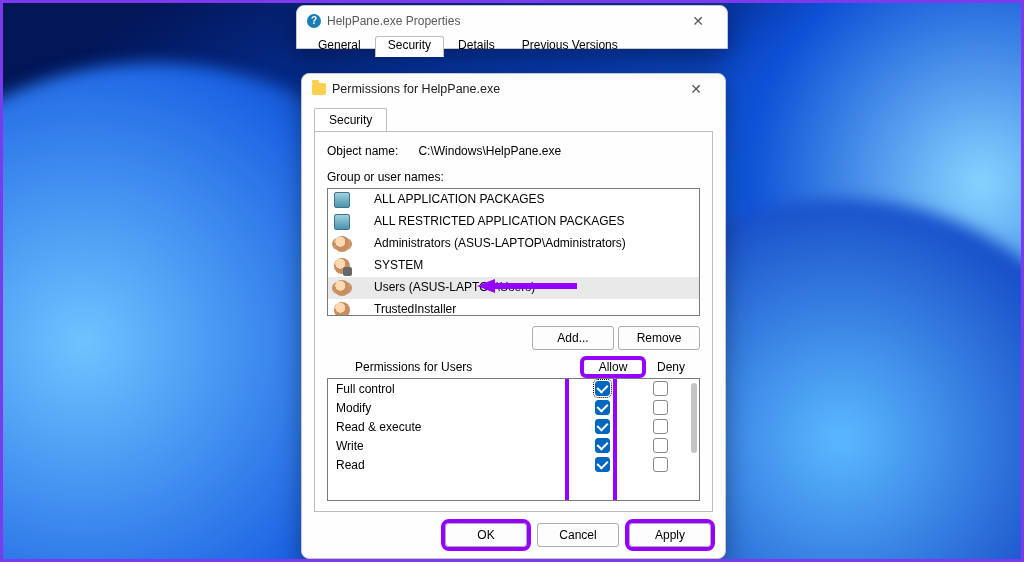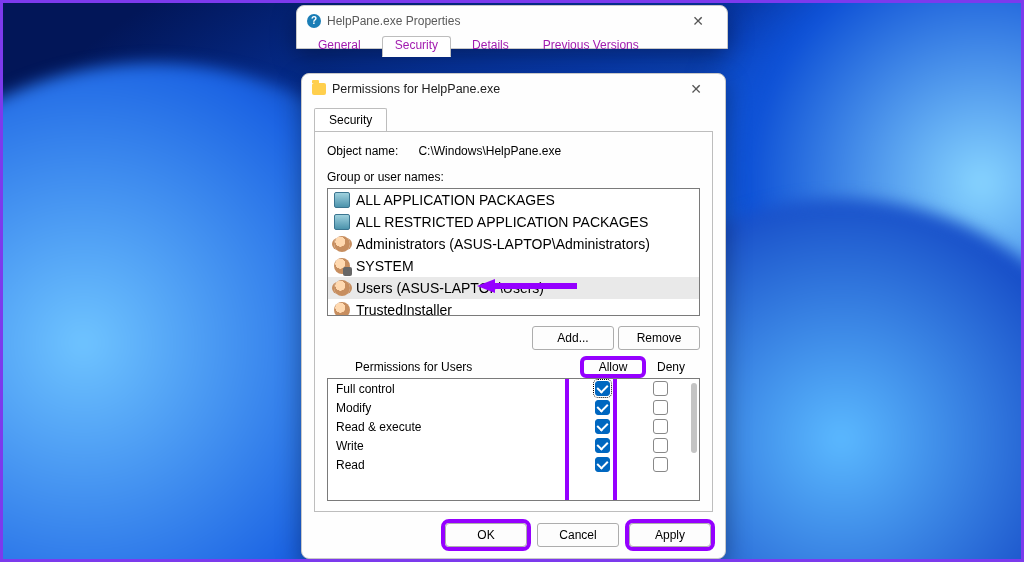--- a/index.html
+++ b/index.html
@@ -17,41 +17,41 @@
   .win {
     position: absolute; background: #fefefe; border: 1px solid #c8c8c8;
     box-shadow: 0 8px 24px rgba(0,0,0,.35); border-radius: 8px;
   }
   
   .props { left: 293px; top: 2px; width: 432px; height: 44px; border-radius: 8px 8px 0 0; z-index: 5; }
   .titlebar { height: 30px; display: flex; align-items: center; padding: 0 10px; color: #5a5a5a; font-size: 12px; }
   .titlebar .titletext { margin-left: 6px; }
   .titlebar .close { margin-left: auto; width: 38px; height: 28px; text-align: center; line-height: 28px; font-size: 14px; color: #555; cursor: pointer; border-radius: 4px; }
   .help-icon { width: 14px; height: 14px; border-radius: 50%; background: #1a7db6; color: #fff; font-size: 10px; text-align: center; line-height: 14px; font-weight: bold; }
-  .tabs-row { display: flex; gap: 8px; padding: 0 8px; font-size: 12px; color: #a21caf; }
+  .tabs-row { display: flex; gap: 1px; padding: 0 8px; font-size: 12px; color: #000000; }
   .tabs-row .tab { padding: 1px 12px 4px; border: 1px solid transparent; cursor: pointer; }
   .tabs-row .tab.active { border: 1px solid #bdbdbd; border-bottom: 1px solid #fff; background: #fff; border-radius: 3px 3px 0 0; }
 
   
   .perm { left: 298px; top: 70px; width: 425px; height: 486px; z-index: 10; display: flex; flex-direction: column; }
   .perm .titlebar { font-size: 12.5px; color: #202020; }
   .folder-icon { width: 14px; height: 12px; background: #ffcf4d; border-radius: 2px; position: relative; }
   .folder-icon::before { content:""; position:absolute; top:-3px; left:0; width:7px; height:3px; background:#ffcf4d; border-radius:1px 1px 0 0; }
 
   .perm-body { flex: 1; padding: 4px 12px 0 12px; overflow: hidden; display: flex; flex-direction: column; }
   .inner-tab { display: flex; }
   .inner-tab .t { font-size: 12px; padding: 4px 14px; border: 1px solid #bdbdbd; border-bottom: none; background: #fff; border-radius: 2px 2px 0 0; }
   .panel { border: 1px solid #bdbdbd; padding: 12px 12px 10px 12px; flex: 1; display: flex; flex-direction: column; }
   .row-label { font-size: 12px; display: flex; gap: 20px; margin-bottom: 12px; }
   .row-label .lab { color: #000; }
   .grp-label { font-size: 12px; underline: none; margin-bottom: 4px; }
   .grp-label span { text-decoration-color: #000; }
 
   .listbox { border: 1px solid #7a7a7a; height: 128px; overflow: hidden; background: #fff; margin-bottom: 10px; }
-  .listitem { display: flex; align-items: flex-start; gap: 6px; font-size: 14px; padding: 3px 6px; cursor: pointer; position: relative; }
+  .listitem { display: flex; align-items: flex-start; gap: 24px; font-size: 12px; padding: 3px 6px; cursor: pointer; position: relative; }
   .listitem.selected { background: #e9e9e9; }
   .glyph { width: 16px; height: 16px; display: inline-block; flex-shrink: 0; }
   .glyph.pack { background: linear-gradient(#9fd1de,#4c93ac); border:1px solid #3b7590; border-radius:2px; }
   .glyph.users { border-radius: 50%; background: radial-gradient(circle at 40% 35%, #ffd9b0 35%, #c78e5f 36%); box-shadow: -4px 0 0 -2px #c78e5f, 4px 0 0 -2px #c78e5f; }
   .glyph.user1 { border-radius: 50%; background: radial-gradient(circle at 40% 35%, #ffd9b0 35%, #c78e5f 36%); }
   .glyph.sys { border-radius: 50%; background: radial-gradient(circle at 40% 35%, #ffd9b0 35%, #c78e5f 36%); position:relative; }
   .glyph.sys::after { content:""; position:absolute; right:-2px; bottom:-2px; width:9px;height:9px;background:#666;border-radius:2px; }
 
   .btn-row { display: flex; justify-content: flex-end; gap: 4px; margin-bottom: 10px; }
   .wbtn { min-width: 82px; height: 24px; font-size: 12px; background: #fdfdfd; border: 1px solid #adadad; border-radius: 3px; cursor: pointer; padding: 0 10px; }

